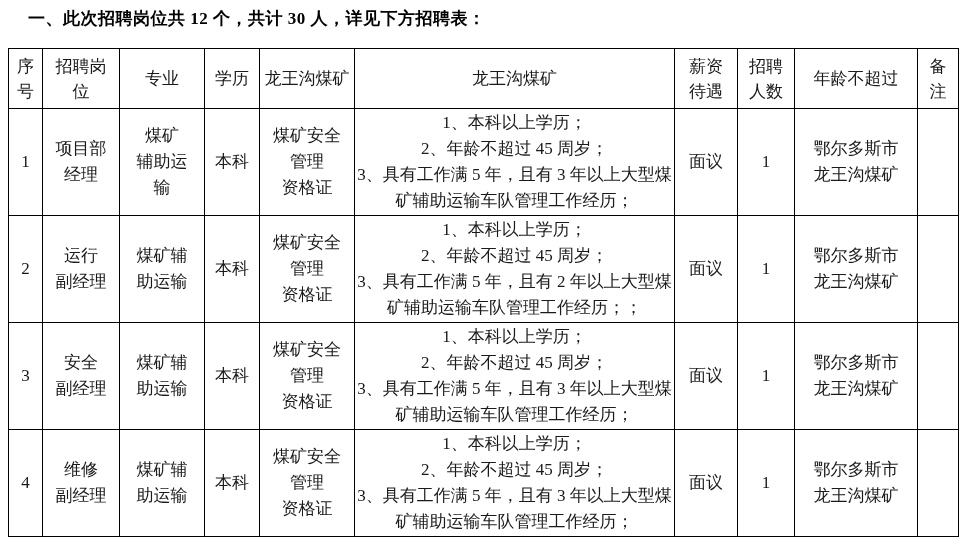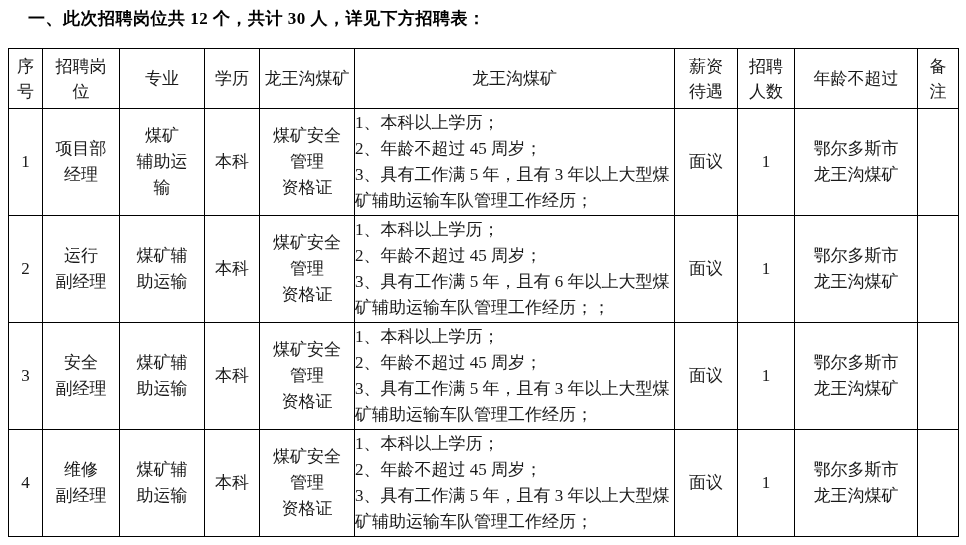--- a/index.html
+++ b/index.html
@@ -34,21 +34,21 @@
     line-height: 26px;
     overflow: hidden;
   }
   tr.hdr td { height: 60px; line-height: 25px; }
   tr.r td { height: 107px; }
   td.qual {
     text-align: left;
     padding: 1px 3px 1px 5px;
     line-height: 26.4px;
   }
-  td.qual div { text-align: left; }
+  td.qual div { text-align: center; }
 </style>
 </head>
 <body>
 
 <div class="title">一、此次招聘岗位共 12 个，共计 30 人，详见下方招聘表：</div>
 
 <table class="recruit">
   <colgroup>
     <col style="width:34px">
       <col style="width:77px">
@@ -133,21 +133,21 @@
       </td>
       <td>本科</td>
       <td>
         <div>煤矿安全</div>
         <div>管理</div>
         <div>资格证</div>
       </td>
       <td class="qual">
         <div>1、本科以上学历；</div>
         <div>2、年龄不超过 45 周岁；</div>
-        <div>3、具有工作满 5 年，且有 6 年以上大型煤矿辅助运输车队管理工作经历；；</div>
+        <div>3、具有工作满 5 年，且有 2 年以上大型煤矿辅助运输车队管理工作经历；；</div>
       </td>
       <td>面议</td>
       <td>1</td>
       <td>
         <div>鄂尔多斯市</div>
         <div>龙王沟煤矿</div>
       </td>
       <td></td>
     </tr>
 

